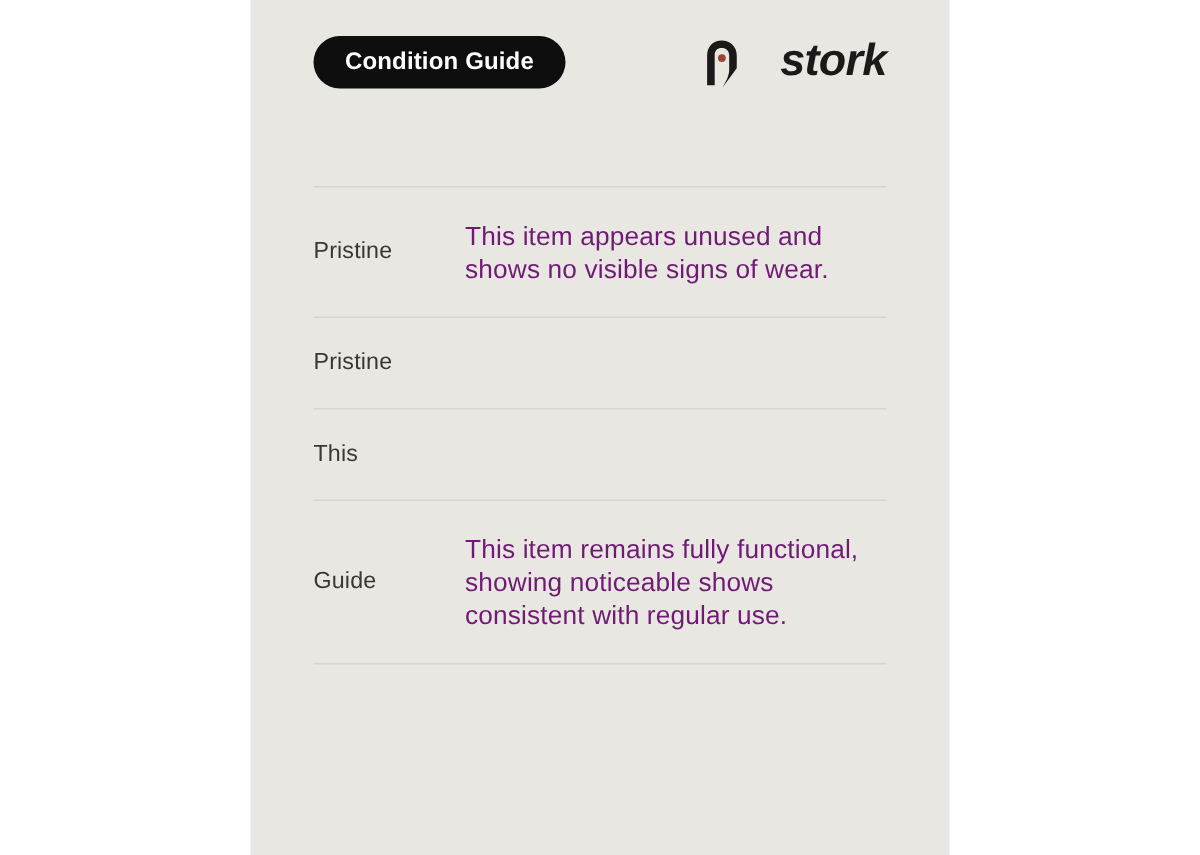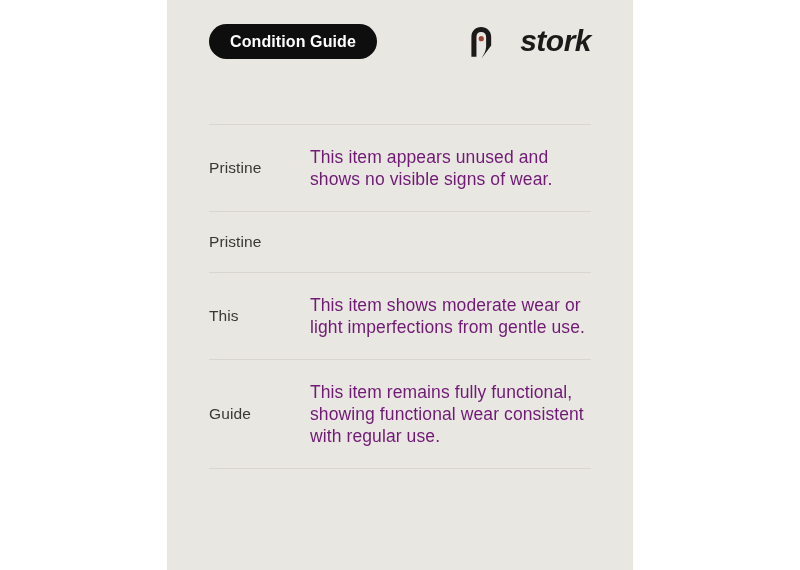--- a/index.html
+++ b/index.html
@@ -118,23 +118,22 @@
       <div class="row-label">Pristine</div>
       <div class="row-desc">This item appears unused and shows no visible signs of wear.</div>
     </div>
 
     <div class="row">
       <div class="row-label">Pristine</div>
     </div>
 
     <div class="row">
       <div class="row-label">This</div>
-      <div class="row-desc">This item shows moderate wear or light imperfections from gentle use.</div>
     </div>
 
     <div class="row">
       <div class="row-label">Guide</div>
-      <div class="row-desc">This item remains fully functional, showing functional wear consistent with regular use.</div>
+      <div class="row-desc">This item remains fully functional, showing noticeable shows consistent with regular use.</div>
     </div>
 
   </div>
 
 </div>
 
 </body></html>

